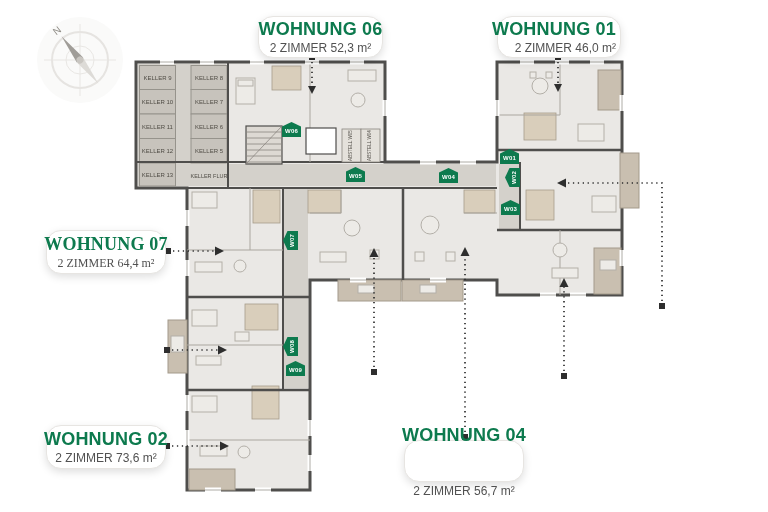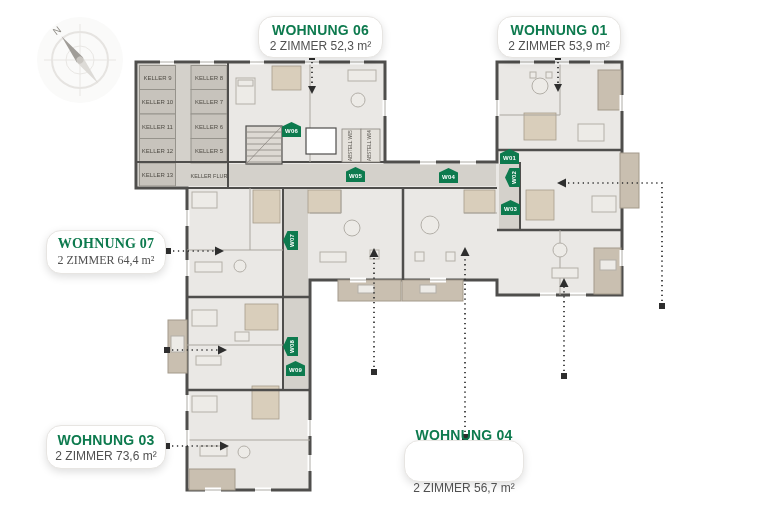--- a/index.html
+++ b/index.html
@@ -10,21 +10,21 @@
   .pill{
     position:absolute;
     background:#ffffff;
     border:1px solid #e7e5e2;
     border-radius:15px;
     box-shadow:0 3px 9px rgba(0,0,0,.13);
     display:flex;flex-direction:column;align-items:center;justify-content:center;
     gap:1px;box-sizing:border-box;padding:2px 4px;
     z-index:30;
   }
-  .pill-title{font-size:14px;font-weight:700;color:#0d7a4e;letter-spacing:.2px;white-space:nowrap;}
+  .pill-title{font-size:18px;font-weight:700;color:#0d7a4e;letter-spacing:.2px;white-space:nowrap;}
   .pill-sub{font-size:12px;color:#515151;white-space:nowrap;}
   
   .badge{
     position:absolute;width:19px;height:15px;background:#0d7a4e;
     clip-path:polygon(50% 0,100% 30%,100% 100%,0 100%,0 30%);
     color:#fff;font-size:6px;font-weight:700;letter-spacing:.2px;
     display:flex;align-items:center;justify-content:center;
     padding-top:3px;box-sizing:border-box;z-index:20;
   }
   .badge.vert{transform:rotate(-90deg);}
@@ -291,30 +291,30 @@
   <div class="badge vert" style="left:503px;top:170px;">W02</div>
   <div class="badge" style="left:501px;top:200px;">W03</div>
   <div class="badge vert" style="left:281px;top:233px;">W07</div>
   <div class="badge vert" style="left:281px;top:339px;">W08</div>
   <div class="badge" style="left:286px;top:361px;">W09</div>
 
   <div class="pill" style="left:258px;top:16px;width:125px;height:42px;">
     <div class="pill-title">WOHNUNG 06</div>
     <div class="pill-sub">2 ZIMMER 52,3 m²</div>
   </div>
-  <div class="pill" style="left:497px;top:16px;width:124px;height:42px;">
+  <div class="pill" style="left:497px;top:16px;width:124px;height:42px;align-items:flex-end;">
     <div class="pill-title">WOHNUNG 01</div>
-    <div class="pill-sub">2 ZIMMER 53,9 m²</div>
+    <div class="pill-sub">2 ZIMMER 46,0 m²</div>
   </div>
   <div class="pill" style="left:46px;top:230px;width:120px;height:44px;font-family:Liberation Serif, serif;">
     <div class="pill-title">WOHNUNG 07</div>
     <div class="pill-sub">2 ZIMMER 64,4 m²</div>
   </div>
   <div class="pill" style="left:46px;top:425px;width:120px;height:44px;">
-    <div class="pill-title">WOHNUNG 03</div>
+    <div class="pill-title">WOHNUNG 02</div>
     <div class="pill-sub">2 ZIMMER 73,6 m²</div>
   </div>
   <div class="pill" style="left:404px;top:440px;width:120px;height:42px;gap:38px;">
     <div class="pill-title">WOHNUNG 04</div>
     <div class="pill-sub">2 ZIMMER 56,7 m²</div>
   </div>
 
 </div>
 
 </body></html>

